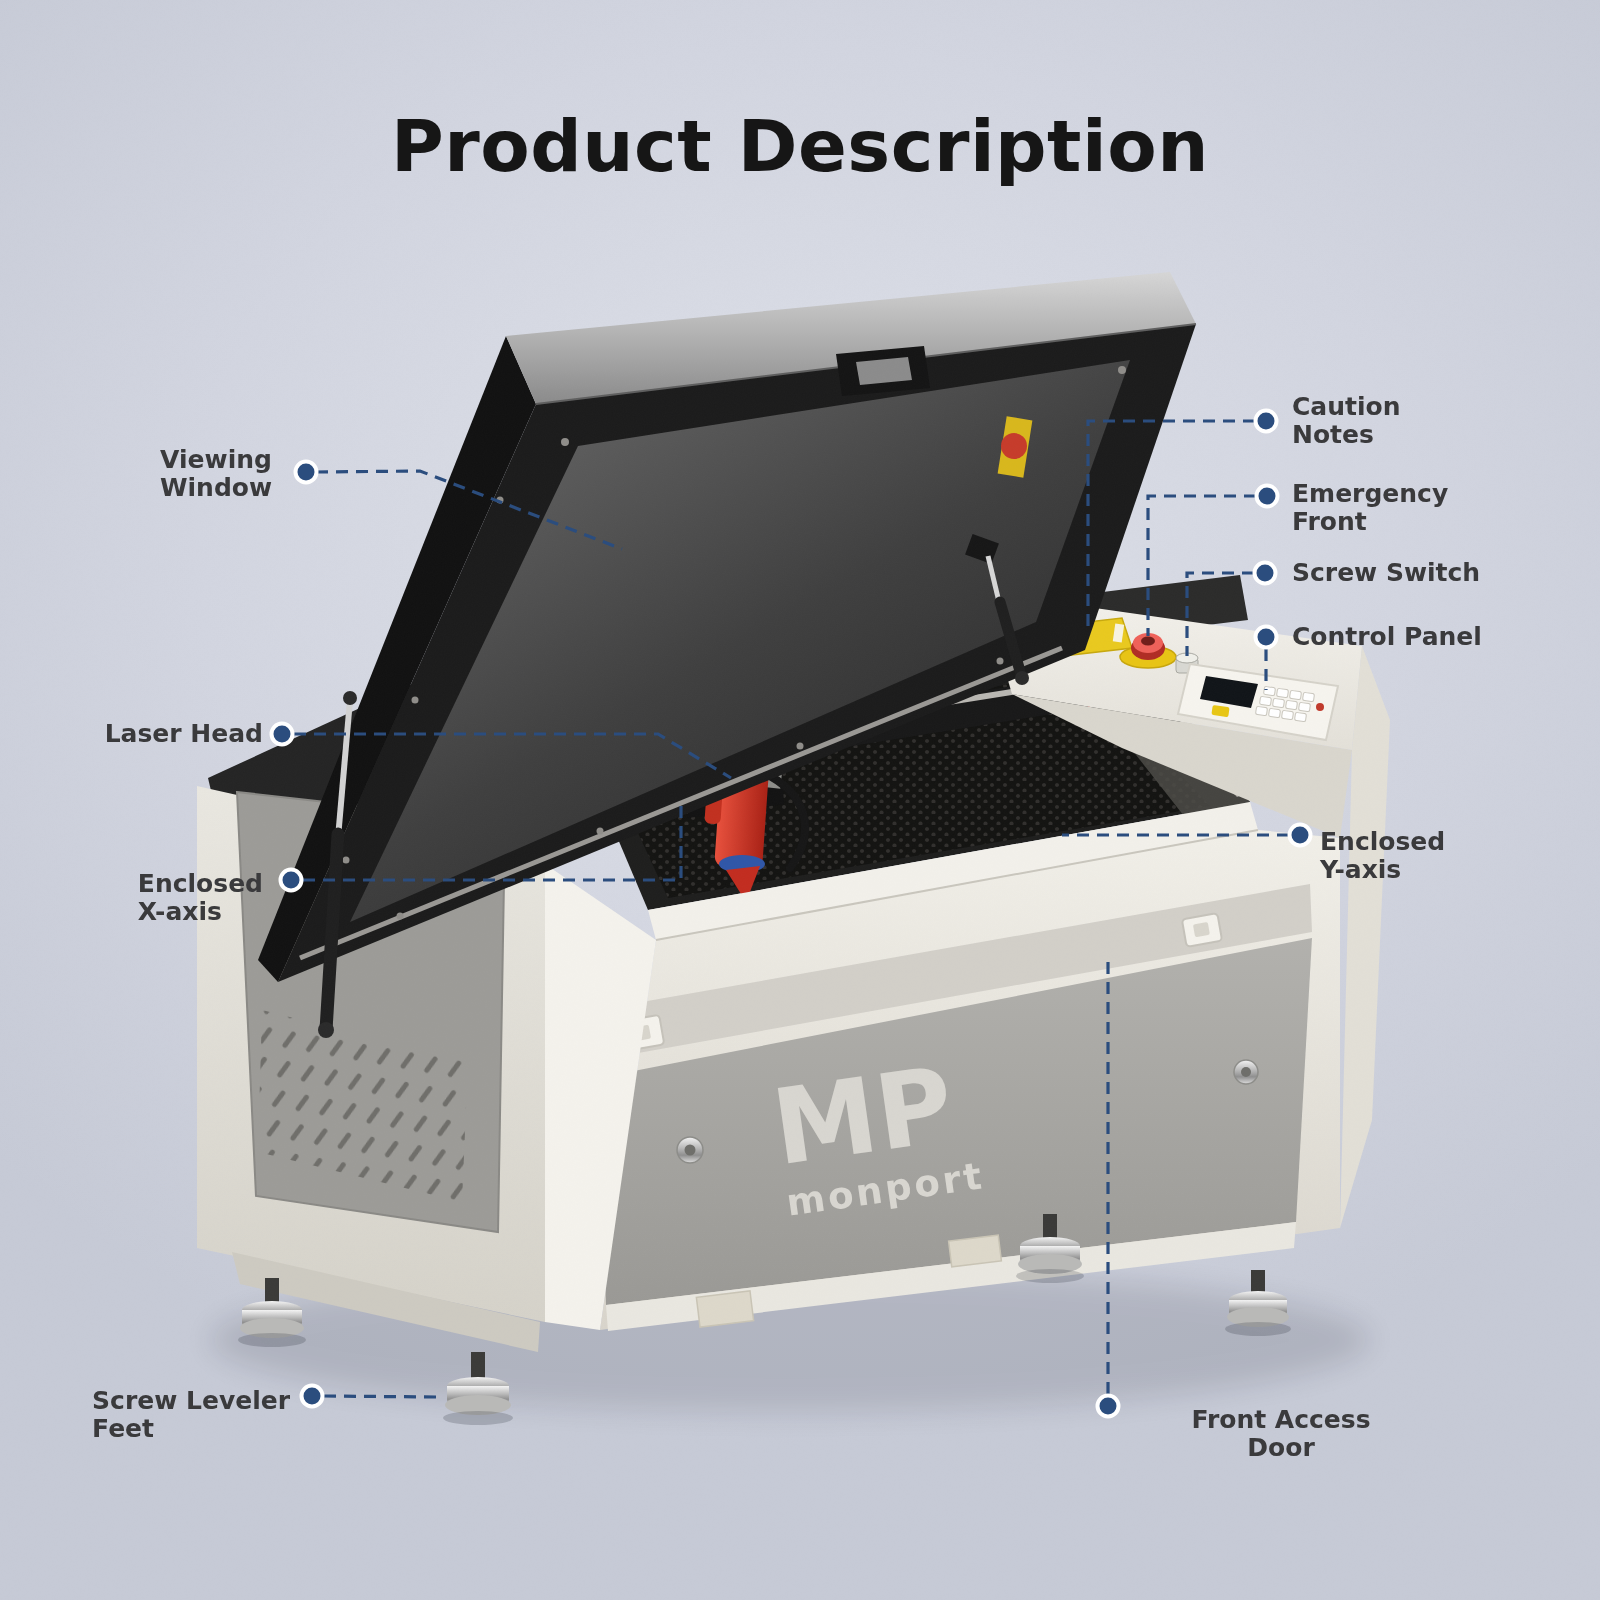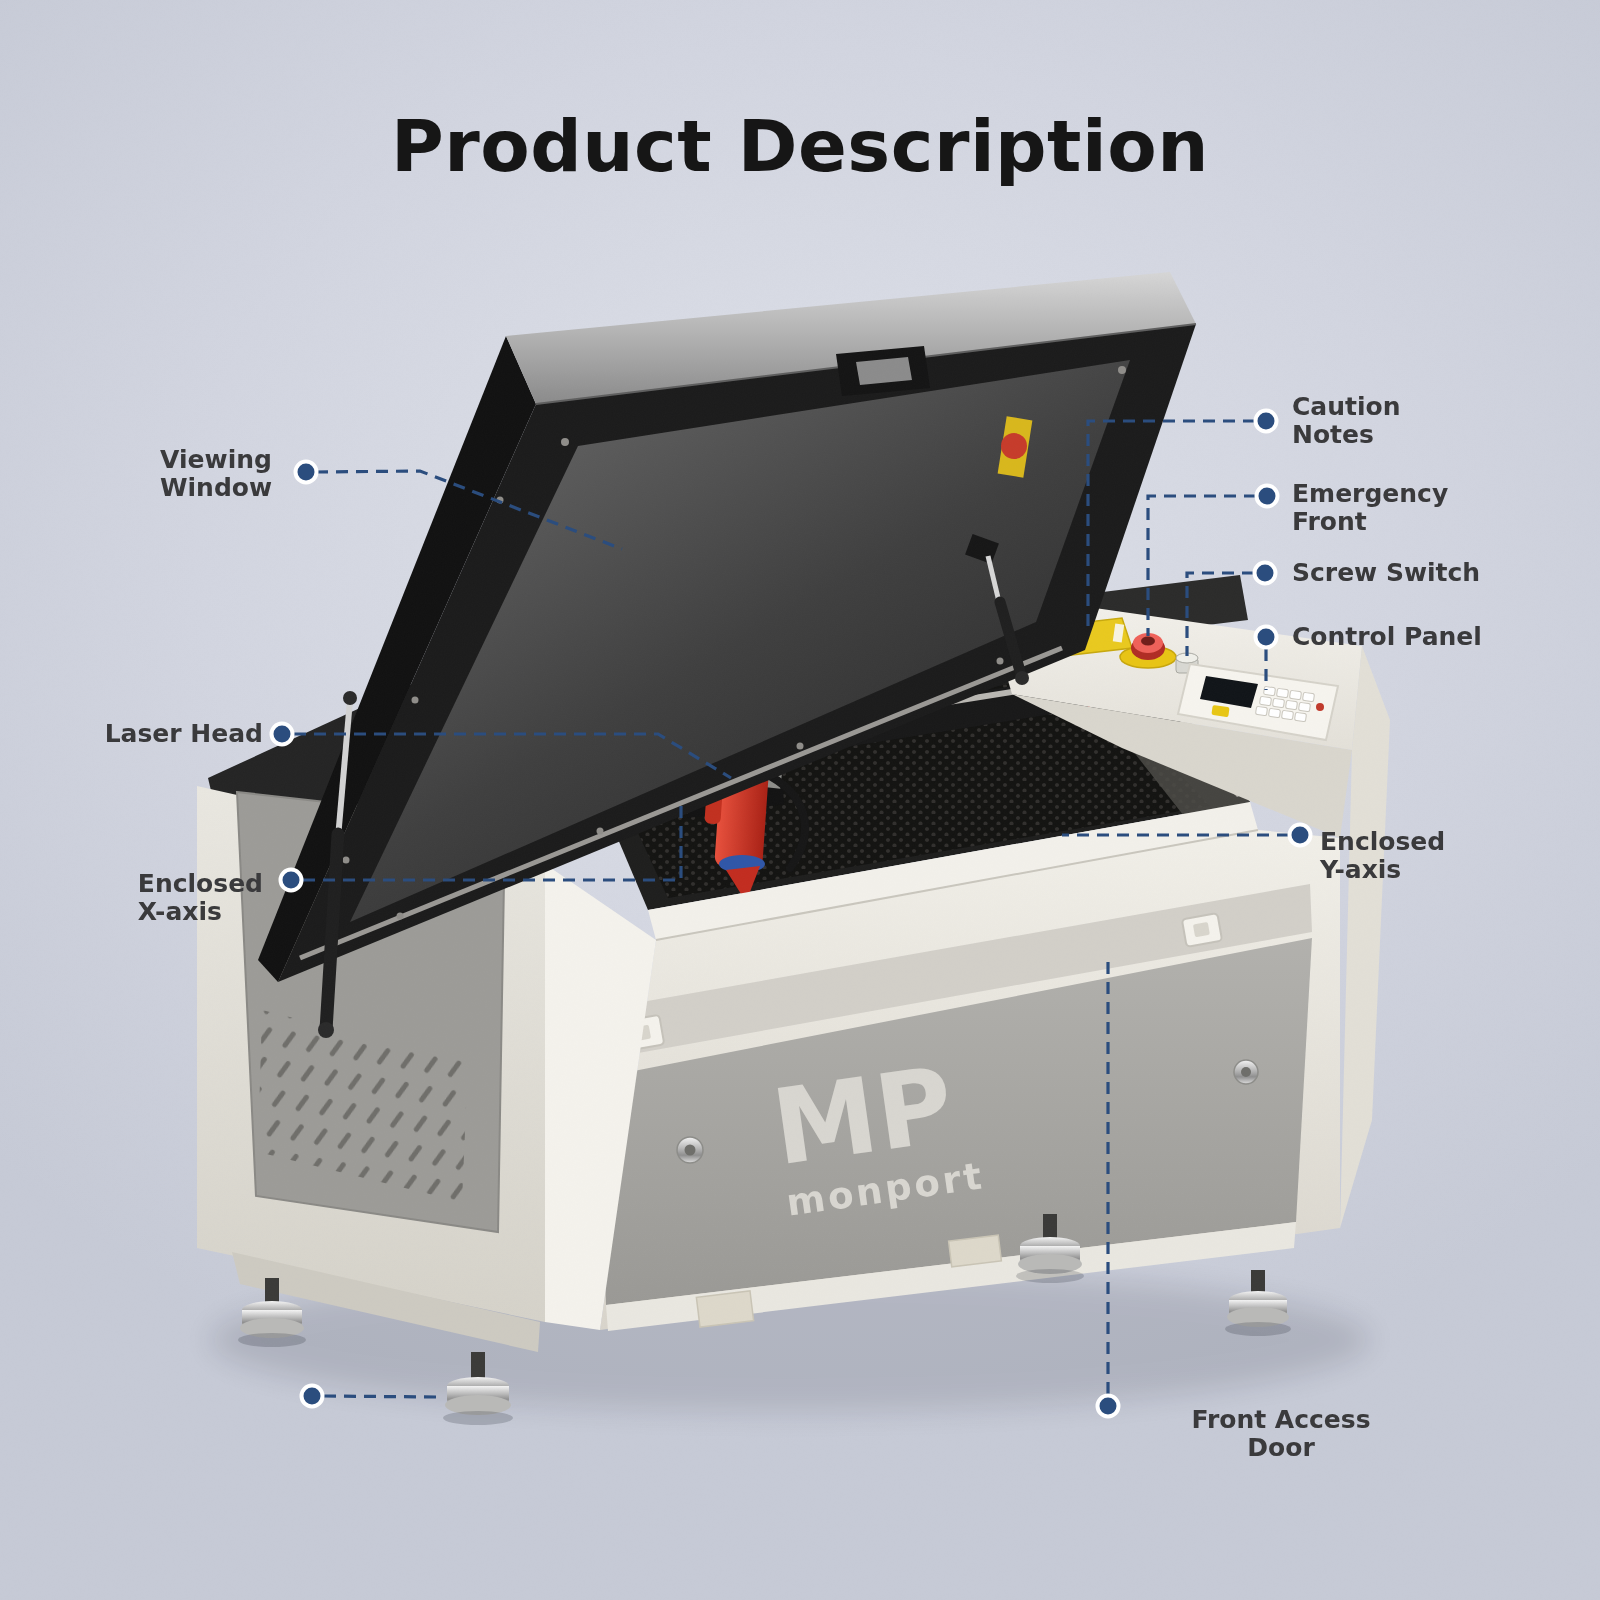--- a/index.html
+++ b/index.html
@@ -326,20 +326,24 @@
 
   <div class="lbl right" style="left:263px;top:734px;">
     <span>Laser Head</span>
   </div>
 
   <div class="lbl right" style="left:263px;top:898px;">
     <span>Enclosed</span>
     <span>X-axis</span>
   </div>
 
+  <div class="lbl right" style="left:290px;top:1415px;">
+    <span>Screw Leveler</span>
+    <span>Feet</span>
+  </div>
 
   <div class="lbl left" style="left:1292px;top:421px;">
     <span>Caution</span>
     <span>Notes</span>
   </div>
 
   <div class="lbl left" style="left:1292px;top:508px;">
     <span>Emergency</span>
     <span>Front</span>
   </div>

